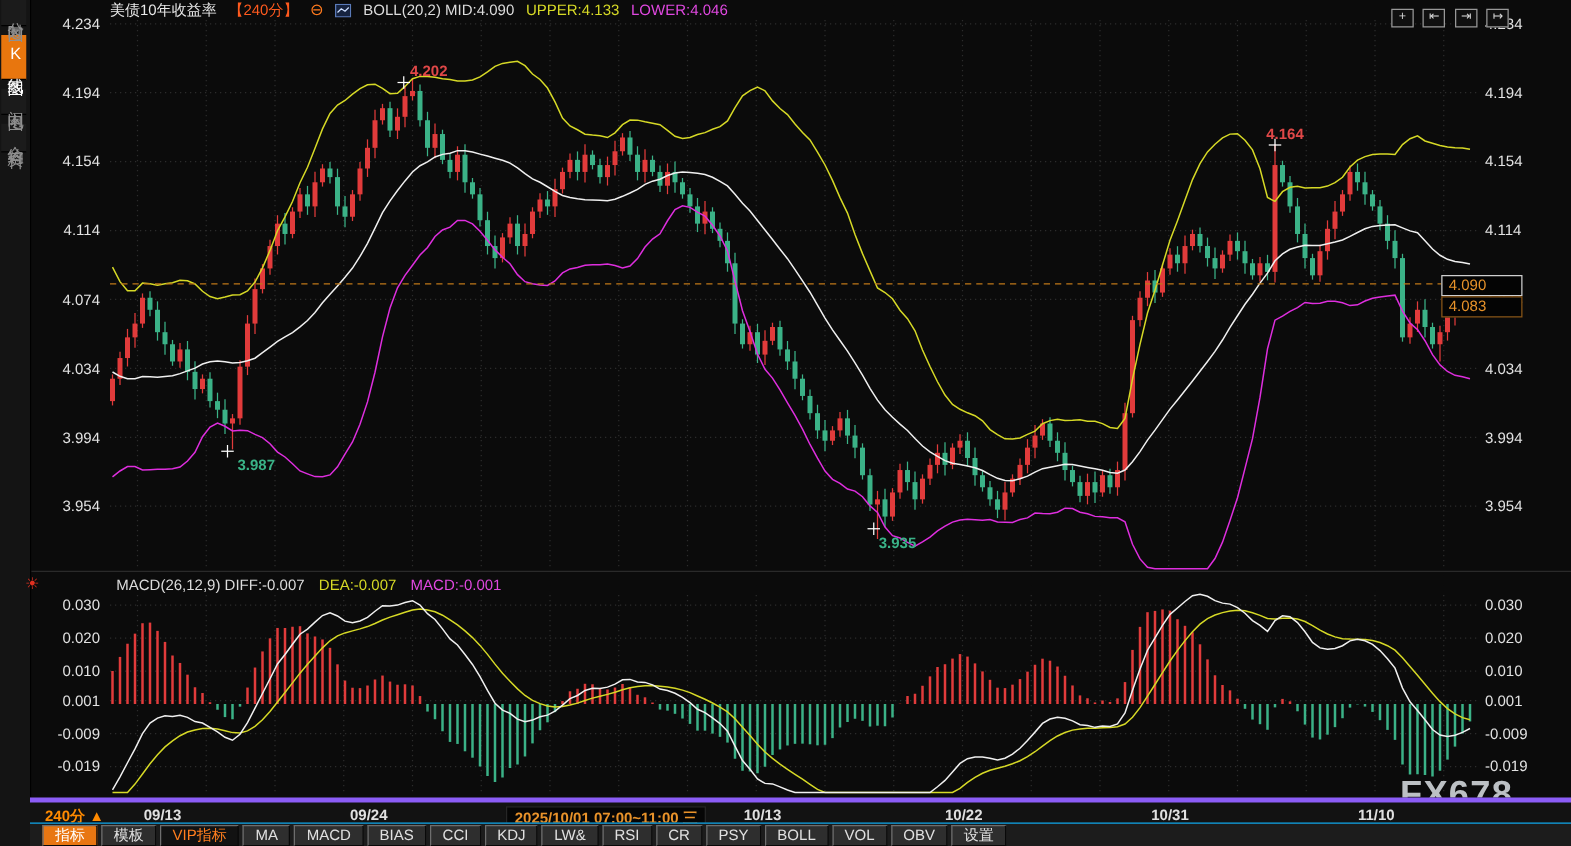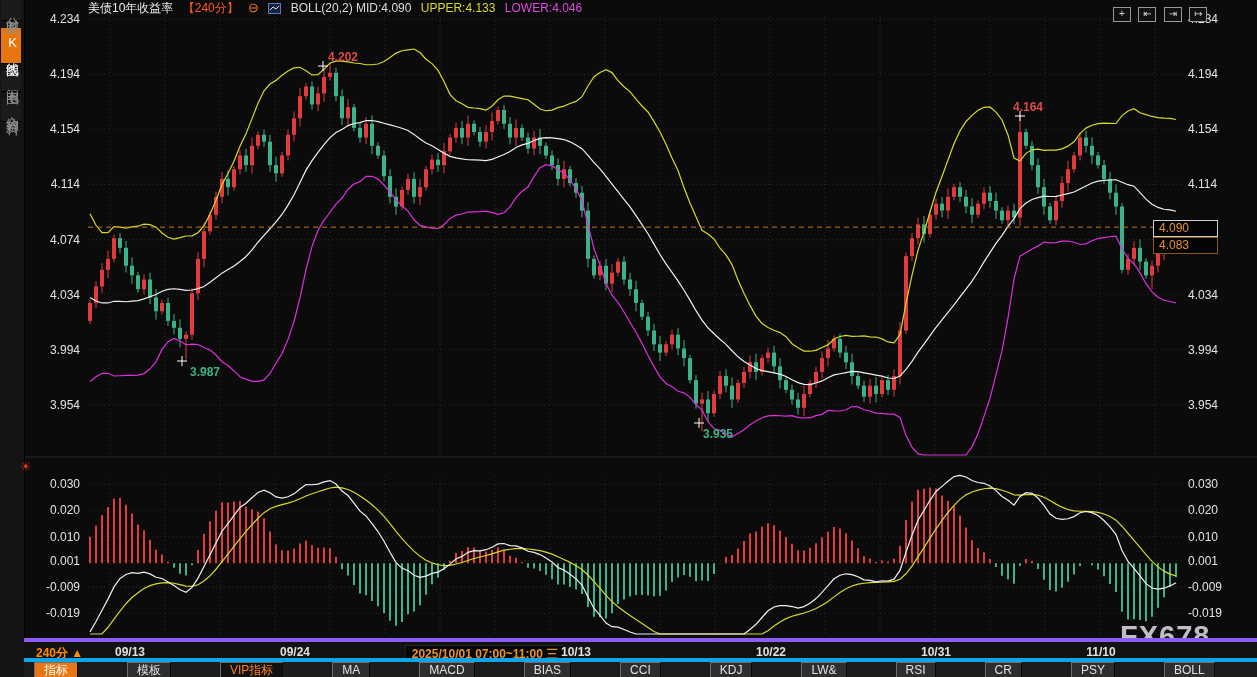--- a/index.html
+++ b/index.html
@@ -41,22 +41,22 @@
   #tag-mid{top:220px;border:1px solid #cfcfcf;}
   #tag-last{top:237px;border:1px solid #8a5718;}
   
   .annot{position:absolute;font-size:12px;font-weight:bold;z-index:4;white-space:nowrap;}
   
   #xaxis{left:24px;top:638px;width:1233px;height:20px;background:#121212;border-top:4px solid #8b5cf6;z-index:5;}
   #period-label{position:absolute;left:12px;top:3px;color:#ff8a00;font-size:12px;font-weight:bold;}
   .date-label{position:absolute;top:3px;transform:translateX(-50%);color:#e0e0e0;font-size:12px;font-weight:bold;white-space:nowrap;}
   .date-label.hl{color:#e8922a;background:#060606;border:1px solid #262626;padding:0 6px;}
   
-  #toolbar{left:24px;top:658px;width:1233px;height:19px;background:#1c1c1c;border-top:4px solid #0ea5e9;
-    display:flex;align-items:flex-start;padding-left:10px;box-sizing:border-box;z-index:5;gap:46px;}
+  #toolbar{left:24px;top:658px;width:1233px;height:19px;background:#1c1c1c;border-top:1px solid #0ea5e9;
+    display:flex;align-items:center;padding-left:10px;box-sizing:border-box;z-index:5;}
   .tb-btn{height:15px;line-height:15px;font-size:12px;color:#e0e0e0;background:#2e2e2e;
     border-top:1px solid #6e6e6e;border-left:1px solid #6e6e6e;border-right:1px solid #090909;
     border-bottom:1px solid #090909;padding:0 9px;margin-right:3px;cursor:pointer;white-space:nowrap;}
   .tb-btn.active{background:#e87612;color:#fff;}
   .tb-btn.vip{background:#121212;color:#ff7e1e;}
   
   #watermark{left:1120px;top:620px;font-size:29px;font-weight:bold;letter-spacing:1px;color:#bcc0c4;z-index:4;}
   #chart-svg{position:absolute;left:0;top:0;z-index:2;}
 </style>
 </head>
@@ -703,30 +703,35 @@
     <span class="t-lower">LOWER:4.046</span>
   </div>
 
   <div id="tr-tools" class="abs">
     <span class="tr-btn">+</span>
     <span class="tr-btn">⇤</span>
     <span class="tr-btn">⇥</span>
     <span class="tr-btn">↦</span>
   </div>
 
+  <div id="macd-header" class="abs">
+    <span class="m-main">MACD(26,12,9) DIFF:-0.007</span>
+    <span class="m-dea">DEA:-0.007</span>
+    <span class="m-macd">MACD:-0.001</span>
+  </div>
 
   <div id="tag-mid" class="price-tag">4.090</div>
   <div id="tag-last" class="price-tag">4.083</div>
 
   <div id="xaxis" class="abs">
     <span id="period-label">240分 ▲</span>
     <span class="date-label" style="left:106px">09/13</span>
     <span class="date-label" style="left:271px">09/24</span>
     <span class="date-label hl" style="left:461px">2025/10/01 07:00~11:00 三</span>
-    <span class="date-label" style="left:552px">10/13</span>
+    <span class="date-label" style="left:586px">10/13</span>
     <span class="date-label" style="left:747px">10/22</span>
     <span class="date-label" style="left:912px">10/31</span>
     <span class="date-label" style="left:1077px">11/10</span>
   </div>
 
   <div id="toolbar" class="abs">
     <span class="tb-btn active">指标</span>
     <span class="tb-btn">模板</span>
     <span class="tb-btn vip">VIP指标</span>
     <span class="tb-btn">MA</span>

